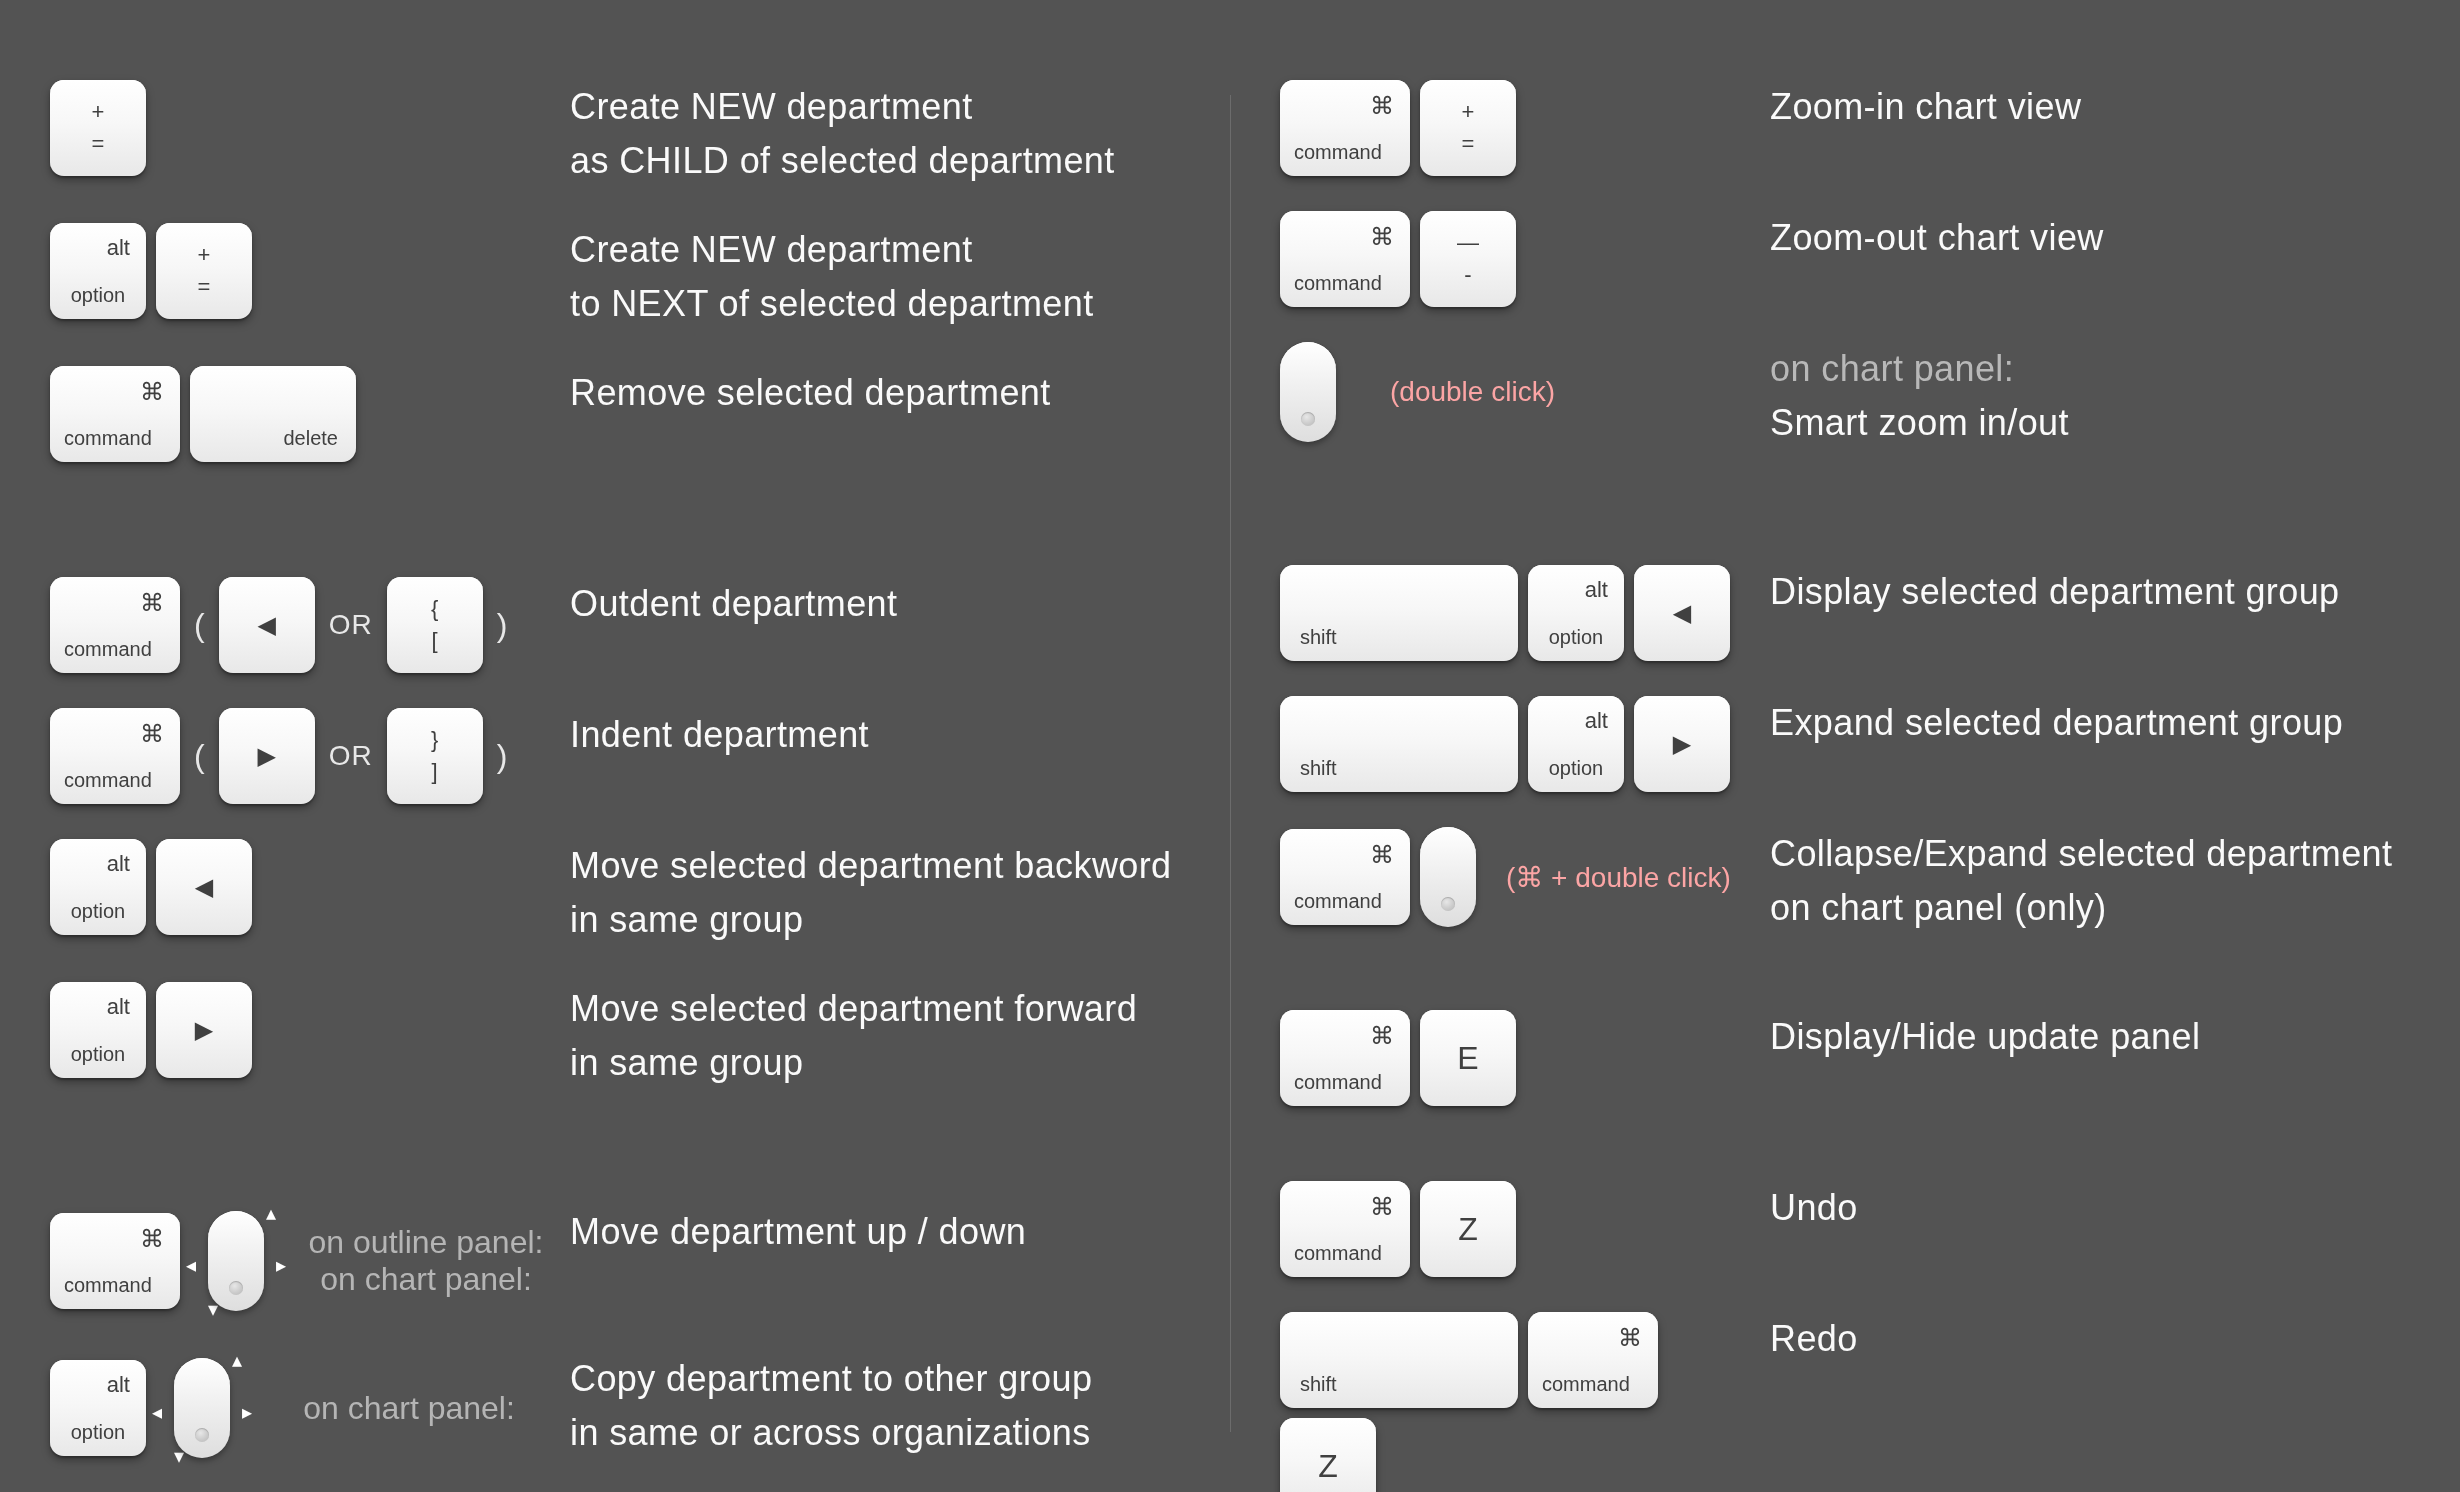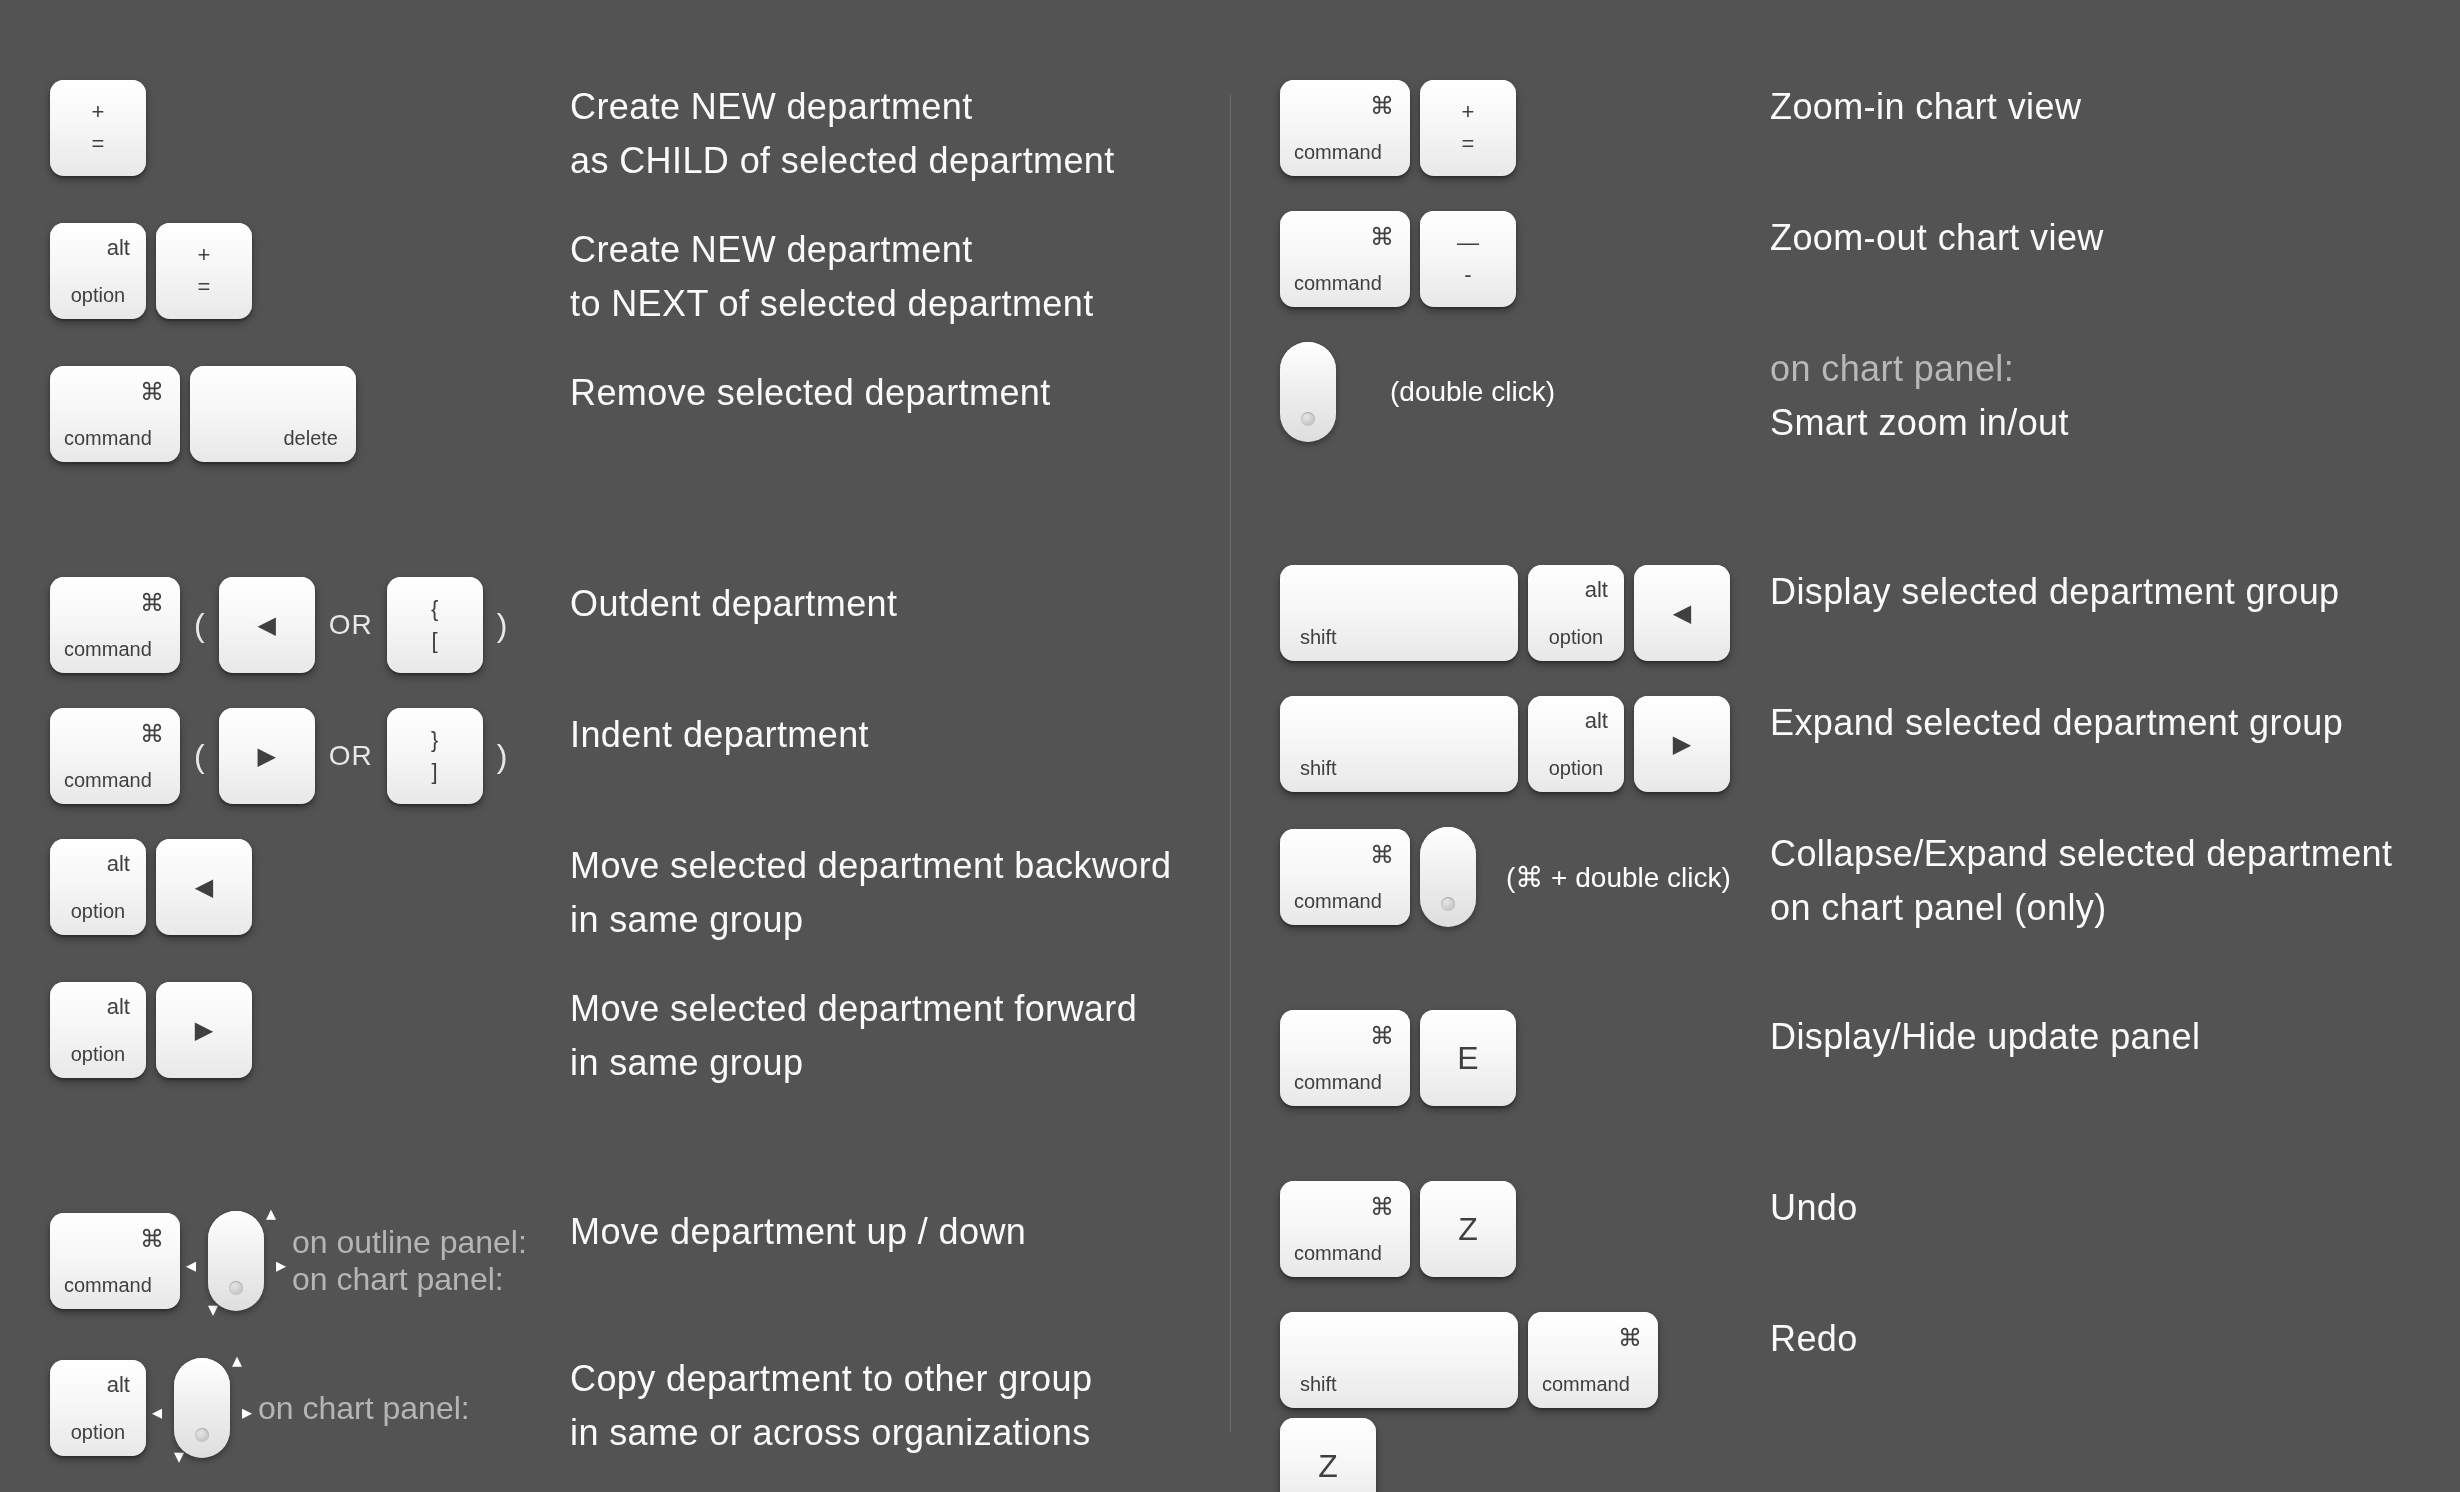--- a/index.html
+++ b/index.html
@@ -131,21 +131,21 @@
         position:absolute;
         left:50%; transform:translateX(-50%);
         bottom:16px;
         width:14px; height:14px;
         background:radial-gradient(circle at 40% 35%,#e7e7e7 0%,#c9c9c9 60%,#b7b7b7 100%);
         border-radius:50%;
         box-shadow: inset 0 1px 1px rgba(0,0,0,.2);
     }
     .mouse-note{
         font-size:28px;
-        color:#ffffff;
+        color:#fca5a5;
         margin-left:44px;
         white-space:nowrap;
     }
     .mouse-drag{
         position:relative;
         width:92px;
         height:112px;
         display:flex;
         align-items:center;
         justify-content:center;
@@ -160,21 +160,21 @@
     .mouse-drag .tri.u{ top:-2px; left:76px; }
     .mouse-drag .tri.d{ bottom:-2px; left:18px; }
     .mouse-drag .tri.l{ left:-4px; top:50px; }
     .mouse-drag .tri.r{ right:-4px; top:50px; }
 
     .drag-row .keys > .labels{
         flex:1;
         display:flex;
         flex-direction:column;
         justify-content:center;
-        align-items:flex-start;
+        align-items:center;
         gap:0;
         padding-right:0;
     }
     .drag-row .labels span{
         font-size:32px;
         color:#b5b5b5;
         white-space:nowrap;
     }
 </style>
 </head>

